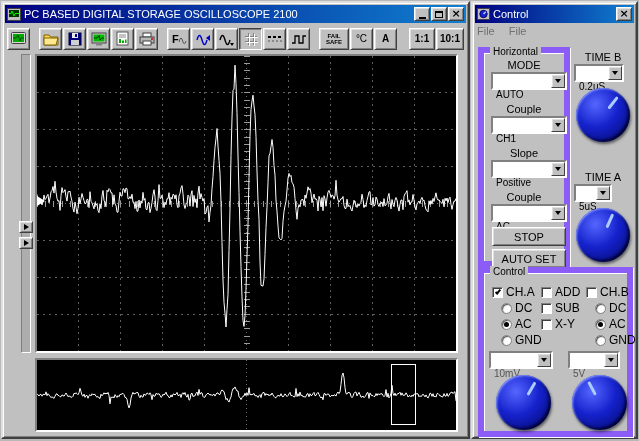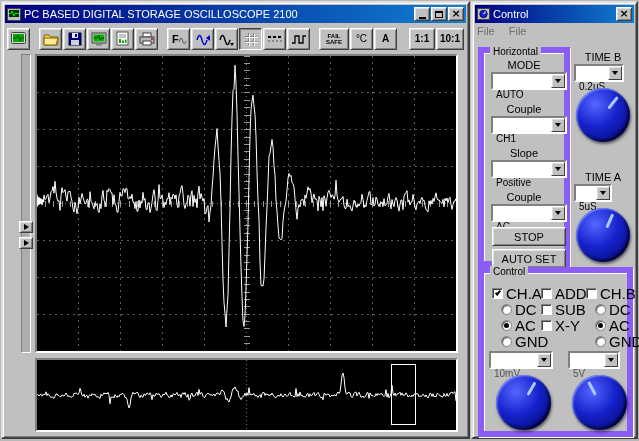--- a/index.html
+++ b/index.html
@@ -38,21 +38,21 @@
   .combo-btn{width:14px;background:#c0c0c0;border:1px solid;border-color:#fff #404040 #404040 #fff;box-shadow:inset 1px 1px 0 #dfdfdf;display:flex;align-items:center;justify-content:center;flex:none}
   .arr-dn{width:0;height:0;border-left:3px solid transparent;border-right:3px solid transparent;border-top:4px solid #000}
   .pbtn{position:absolute;display:flex;align-items:center;justify-content:center;font-size:11px;color:#000}
   .knob{position:absolute;border-radius:50%;background:radial-gradient(circle at 36% 30%,#5566ff 0%,#1522cc 45%,#000460 100%);box-shadow:1px 2px 3px rgba(0,0,0,.55),inset 1px 1px 2px #8899ff,inset -2px -2px 3px #000030}
   .knob .ptr{position:absolute;left:calc(50% - 1.5px);top:4px;width:3px;height:15px;background:#aaccff;border-radius:2px}
   .cb-item,.rb-item{position:absolute;display:flex;align-items:center;gap:3px}
   .cb{width:11px;height:11px;background:#fff;border:1px solid;border-color:#808080 #fff #fff #808080;box-shadow:inset 1px 1px 0 #404040;display:flex;align-items:center;justify-content:center;flex:none}
   .tick{width:6px;height:3px;border-left:2px solid #000;border-bottom:2px solid #000;transform:rotate(-50deg);margin-top:-2px}
   .rb{width:11px;height:11px;border-radius:50%;background:#fff;border:1px solid #808080;box-shadow:inset 1px 1px 1px #505050;display:flex;align-items:center;justify-content:center;flex:none}
   .dot{width:5px;height:5px;border-radius:50%;background:#000}
-  .opt-label{font-size:15px;color:#000;white-space:nowrap}
+  .opt-label{font-size:12px;color:#000;white-space:nowrap}
   .title-ico{width:14px;height:13px;flex:none}
 </style>
 </head>
 <body>
 
 <div class="window" style="left:1px;top:1px;width:469px;height:438px">
 
   <div class="titlebar">
     <svg class="title-ico" viewBox="0 0 14 13">
       <rect x="0.5" y="0.5" width="13" height="12" fill="#c0c0c0" stroke="#404040"></rect>

